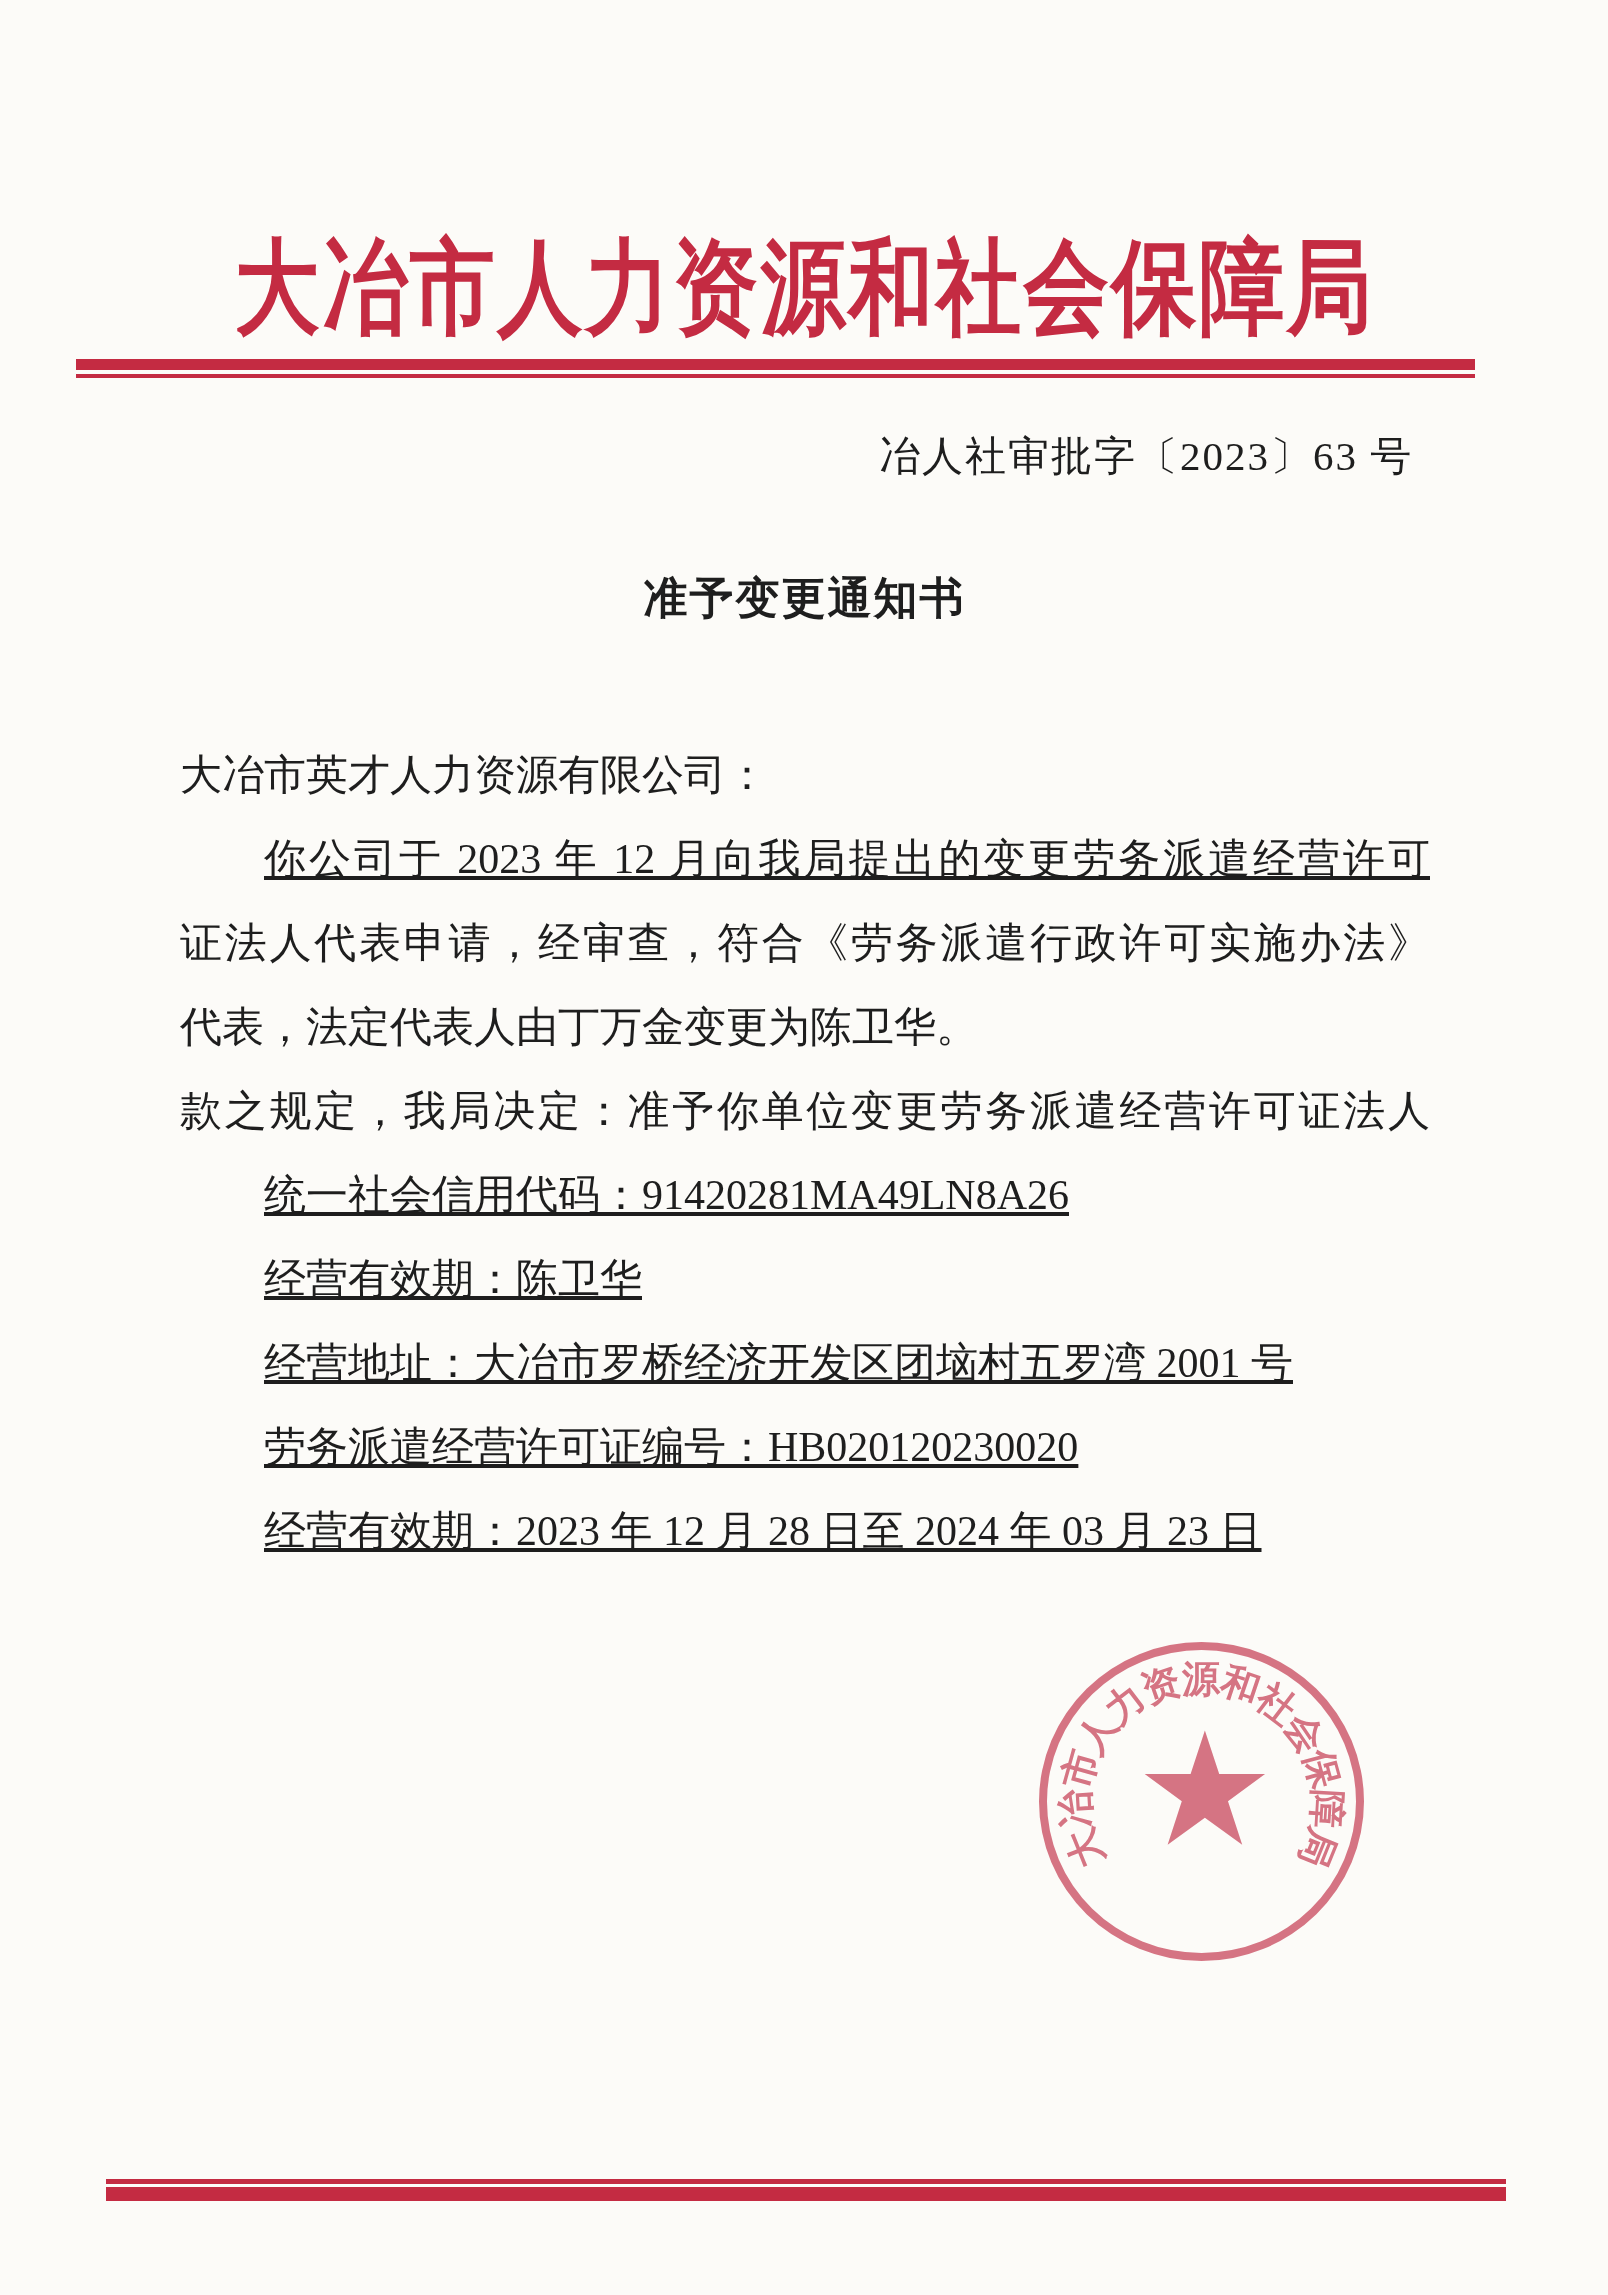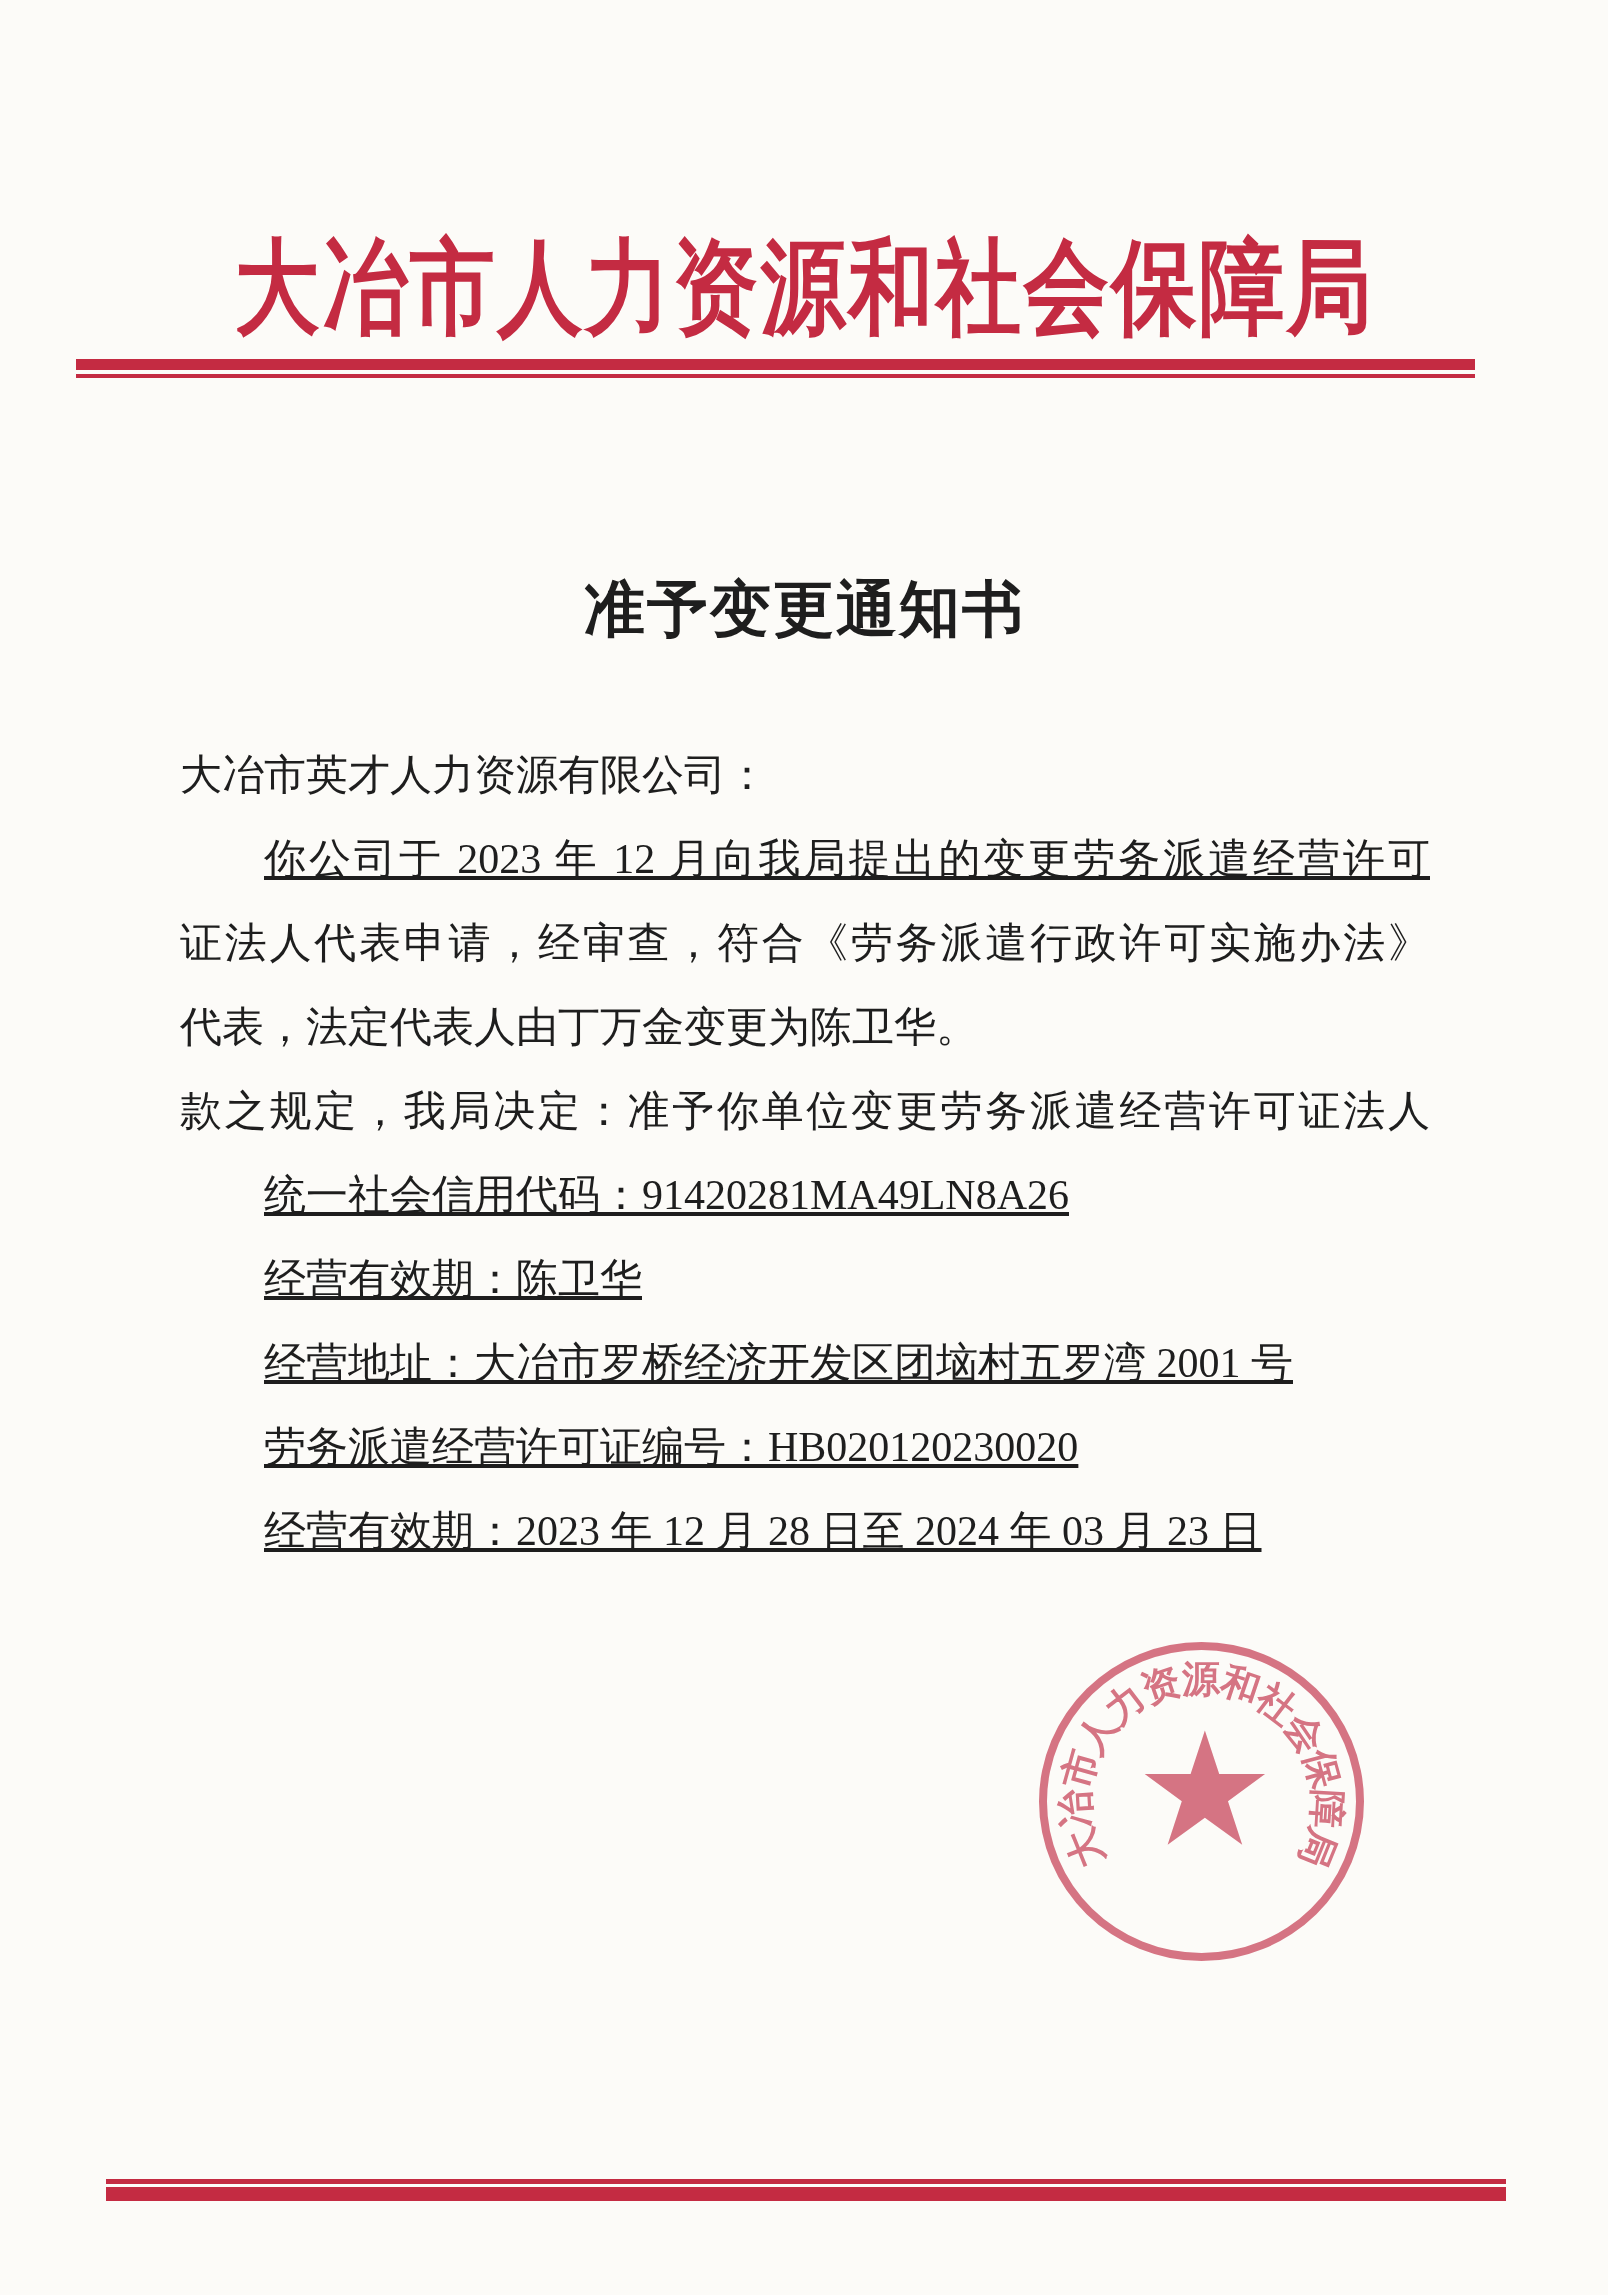--- a/index.html
+++ b/index.html
@@ -40,21 +40,21 @@
   .rule-bottom .thick{height:14px;margin-top:3.3px;}
   
   .doc-number{
     position:absolute;top:429px;left:879px;
     font-size:41px;letter-spacing:2px;white-space:nowrap;
   }
   
   .doc-title{
     position:absolute;top:569px;left:0;width:100%;
     text-align:center;
-    font-size:61px;font-weight:bold;letter-spacing:2px;
+    font-size:44px;font-weight:bold;letter-spacing:2px;
   }
   
   .body-text{
     position:absolute;top:733px;left:180px;width:1250px;
     font-size:42px;
   }
   .body-line{
     height:84px;line-height:84px;
     white-space:nowrap;
   }
@@ -101,20 +101,21 @@
 
 <div class="page">
 
   <div class="letterhead">大冶市人力资源和社会保障局</div>
 
   <div class="rule rule-top">
     <div class="bar thick"></div>
     <div class="bar thin"></div>
   </div>
 
+  <div class="doc-number">冶人社审批字〔2023〕63 号</div>
 
   <div class="doc-title">准予变更通知书</div>
 
   <div class="body-text">
       <div class="body-line">大冶市英才人力资源有限公司：</div>
       <div class="body-line indent justify">你公司于 2023 年 12 月向我局提出的变更劳务派遣经营许可</div>
       <div class="body-line justify">证法人代表申请，经审查，符合《劳务派遣行政许可实施办法》</div>
       <div class="body-line">代表，法定代表人由丁万金变更为陈卫华。</div>
       <div class="body-line justify">款之规定，我局决定：准予你单位变更劳务派遣经营许可证法人</div>
       <div class="body-line indent">统一社会信用代码：91420281MA49LN8A26</div>

